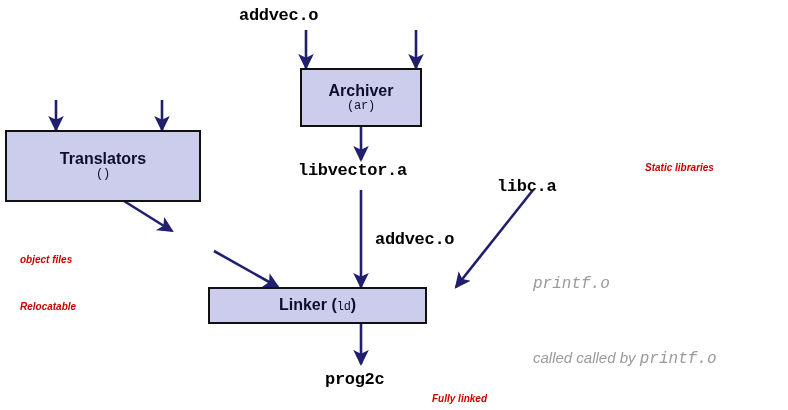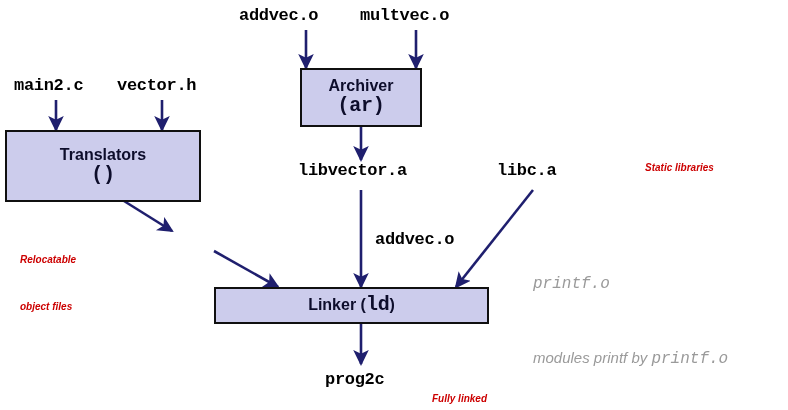--- a/index.html
+++ b/index.html
@@ -42,22 +42,22 @@
     white-space: pre;
     text-align: center;
   }
   .sans-bold {
     font-family: "Liberation Sans", sans-serif;
     font-weight: bold;
     font-size: 16px;
   }
   .mono-bold {
     font-family: "Liberation Mono", "DejaVu Sans Mono", monospace;
-    font-weight: bold;
-    font-size: 20px;
+    font-weight: normal;
+    font-size: 12px;
     letter-spacing: -0.2px;
   }
   .mixed-line {
     display: flex;
     align-items: baseline;
     justify-content: center;
   }
 
   
   .file-label {
@@ -132,65 +132,62 @@
       <line x1="361" y1="190" x2="361" y2="287"></line>
 
       <line x1="533" y1="190" x2="456" y2="287"></line>
 
       <line x1="361" y1="324" x2="361" y2="364"></line>
     </g>
   </svg>
 
   <div class="file-label" style="left:239px; top:6px;">addvec.o</div>
 
-  <div class="file-label" style="left:360px; top:6px;">multvec.o</div>
-
-  <div class="file-label" style="left:14px; top:76px;">main2.c</div>
-
-  <div class="file-label" style="left:117px; top:76px;">vector.h</div>
+
+
 
   <div class="proc-box" style="left:300px; top:68px; width:122px; height:59px;">
     <div class="proc-line sans-bold">Archiver</div>
     <div class="proc-line mono-bold">(ar)</div>
   </div>
 
   <div class="proc-box" style="left:5px; top:130px; width:196px; height:72px;">
     <div class="proc-line sans-bold">Translators</div>
     <div class="proc-line mixed-line">
       <span class="mono-bold">(</span>
       <span class="mono-bold">)</span>
     </div>
   </div>
 
   <div class="file-label" style="left:298px; top:161px;">libvector.a</div>
 
-  <div class="file-label" style="left:497px; top:161px;">libc.a</div>
+  <div class="file-label" style="left:497px; top:177px;">libc.a</div>
 
   <div class="note-red" style="left:645px; top:160px;">Static libraries</div>
 
   <div class="note-red" style="left:20px; top:221px;">
+    <div>object files</div>
     <div>Relocatable</div>
-    <div>object files</div>
   </div>
 
 
   <div class="file-label" style="left:375px; top:230px;">addvec.o</div>
 
   <div class="note-gray" style="left:533px; top:224px;">
     <div class="gray-row">
       <span class="mono-i">printf.o</span>
       <span style="width:7px;"></span>
     </div>
     <div class="gray-row">
-      <span>modules printf by </span>
+      <span>called called by </span>
       <span class="mono-i">printf.o</span>
     </div>
   </div>
 
-  <div class="proc-box" style="left:214px; top:287px; width:275px; height:37px;">
+  <div class="proc-box" style="left:208px; top:287px; width:219px; height:37px;">
     <div class="proc-line mixed-line">
       <span class="sans-bold">Linker (</span>
       <span class="mono-bold">ld</span>
       <span class="sans-bold">)</span>
     </div>
   </div>
 
   <div class="file-label" style="left:325px; top:370px;">prog2c</div>
 
   <div class="note-red" style="left:432px; top:360px;">

